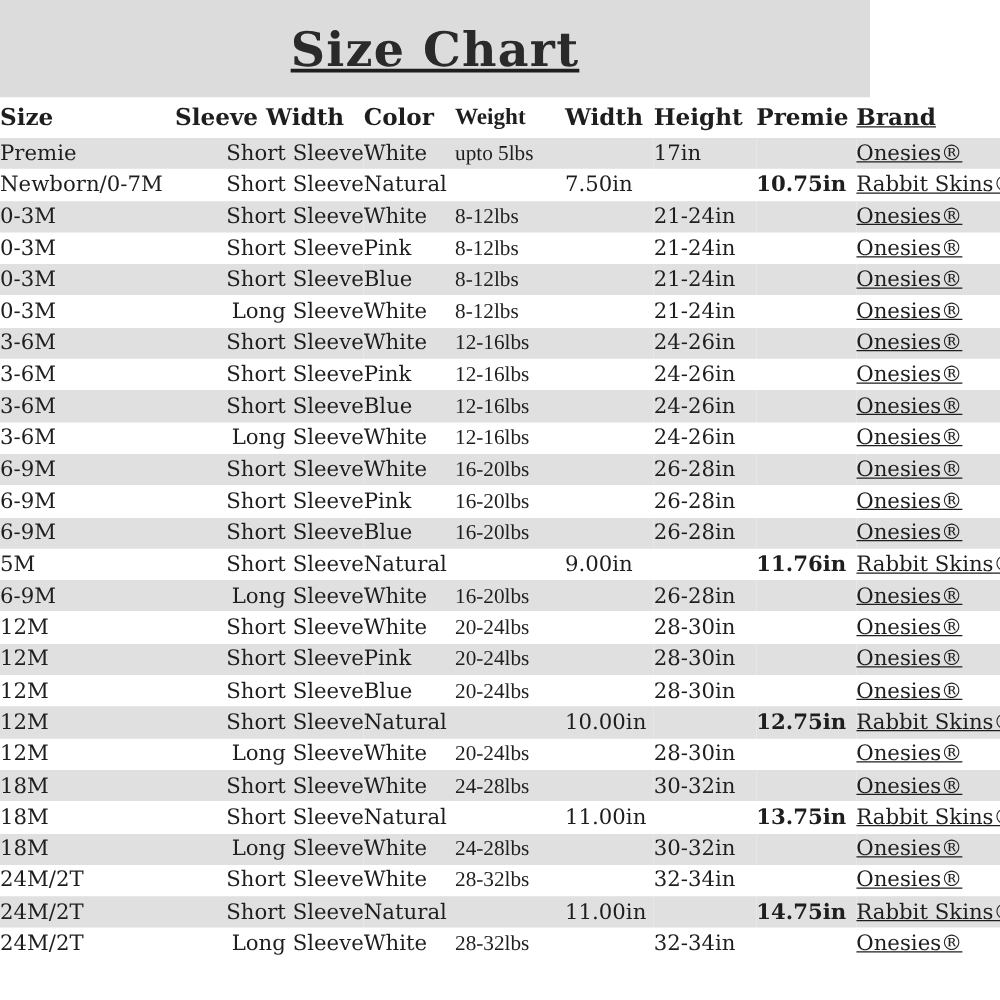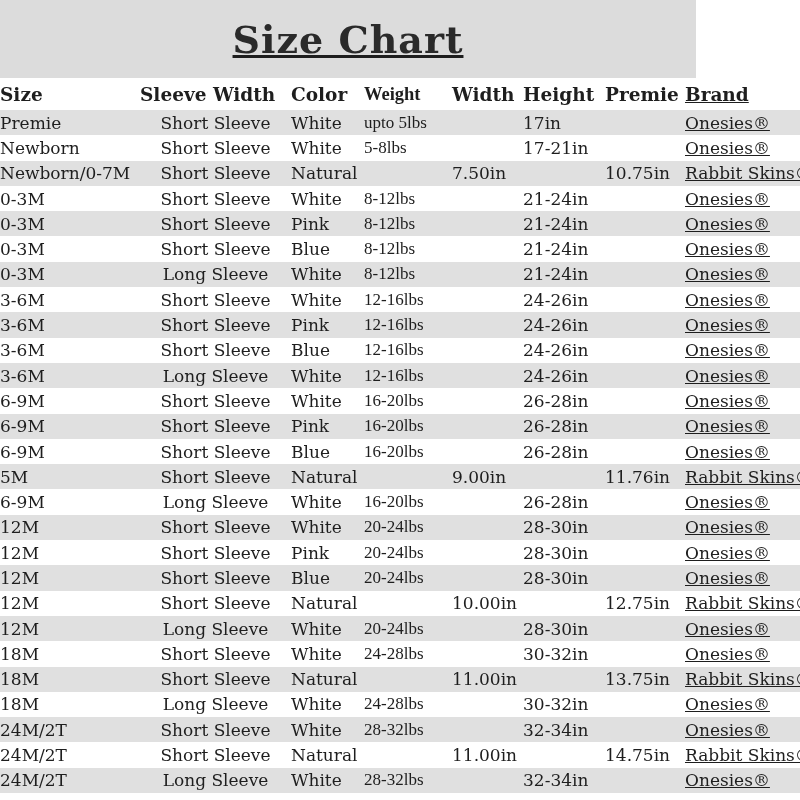--- a/index.html
+++ b/index.html
@@ -54,26 +54,26 @@
     overflow: hidden;
   }
   .size-table tbody tr:nth-child(odd) {
     background: var(--stripe-color, #e0e0e0);
   }
   .size-table tbody tr:nth-child(even) {
     background: #ffffff;
   }
   
   .col-size   { padding-left: 10px; }
-  .col-sleeve { text-align: center; }
+  .col-sleeve { text-align: right; }
   .col-color  { padding-left: 6px; }
   .col-weight { padding-left: 2px; font-family: Liberation Serif, serif; }
   .col-width  { padding-left: 2px; }
   .col-height { padding-left: 2px; }
-  .col-length { padding-left: 2px; }
+  .col-length { padding-left: 2px; font-weight: bold; }
   .col-brand  { padding-left: 2px; text-decoration: underline; }
 </style>
 </head>
 <body style="--band-color: #dcdcdc; --stripe-color: #e0e0e0; --text-color: #1e1e1e;">
 
 <div class="title-band">
   <h1 class="page-title">Size Chart</h1>
 </div>
 
 <table class="size-table">
@@ -104,30 +104,20 @@
         <td class="col-size">Premie</td>
         <td class="col-sleeve">Short Sleeve</td>
         <td class="col-color">White</td>
         <td class="col-weight">upto 5lbs</td>
         <td class="col-width"></td>
         <td class="col-height">17in</td>
         <td class="col-length"></td>
         <td class="col-brand">Onesies®</td>
       </tr>
       <tr>
-        <td class="col-size">Newborn</td>
-        <td class="col-sleeve">Short Sleeve</td>
-        <td class="col-color">White</td>
-        <td class="col-weight">5-8lbs</td>
-        <td class="col-width"></td>
-        <td class="col-height">17-21in</td>
-        <td class="col-length"></td>
-        <td class="col-brand">Onesies®</td>
-      </tr>
-      <tr>
         <td class="col-size">Newborn/0-7M</td>
         <td class="col-sleeve">Short Sleeve</td>
         <td class="col-color">Natural</td>
         <td class="col-weight"></td>
         <td class="col-width">7.50in</td>
         <td class="col-height"></td>
         <td class="col-length">10.75in</td>
         <td class="col-brand">Rabbit Skins®</td>
       </tr>
       <tr>

